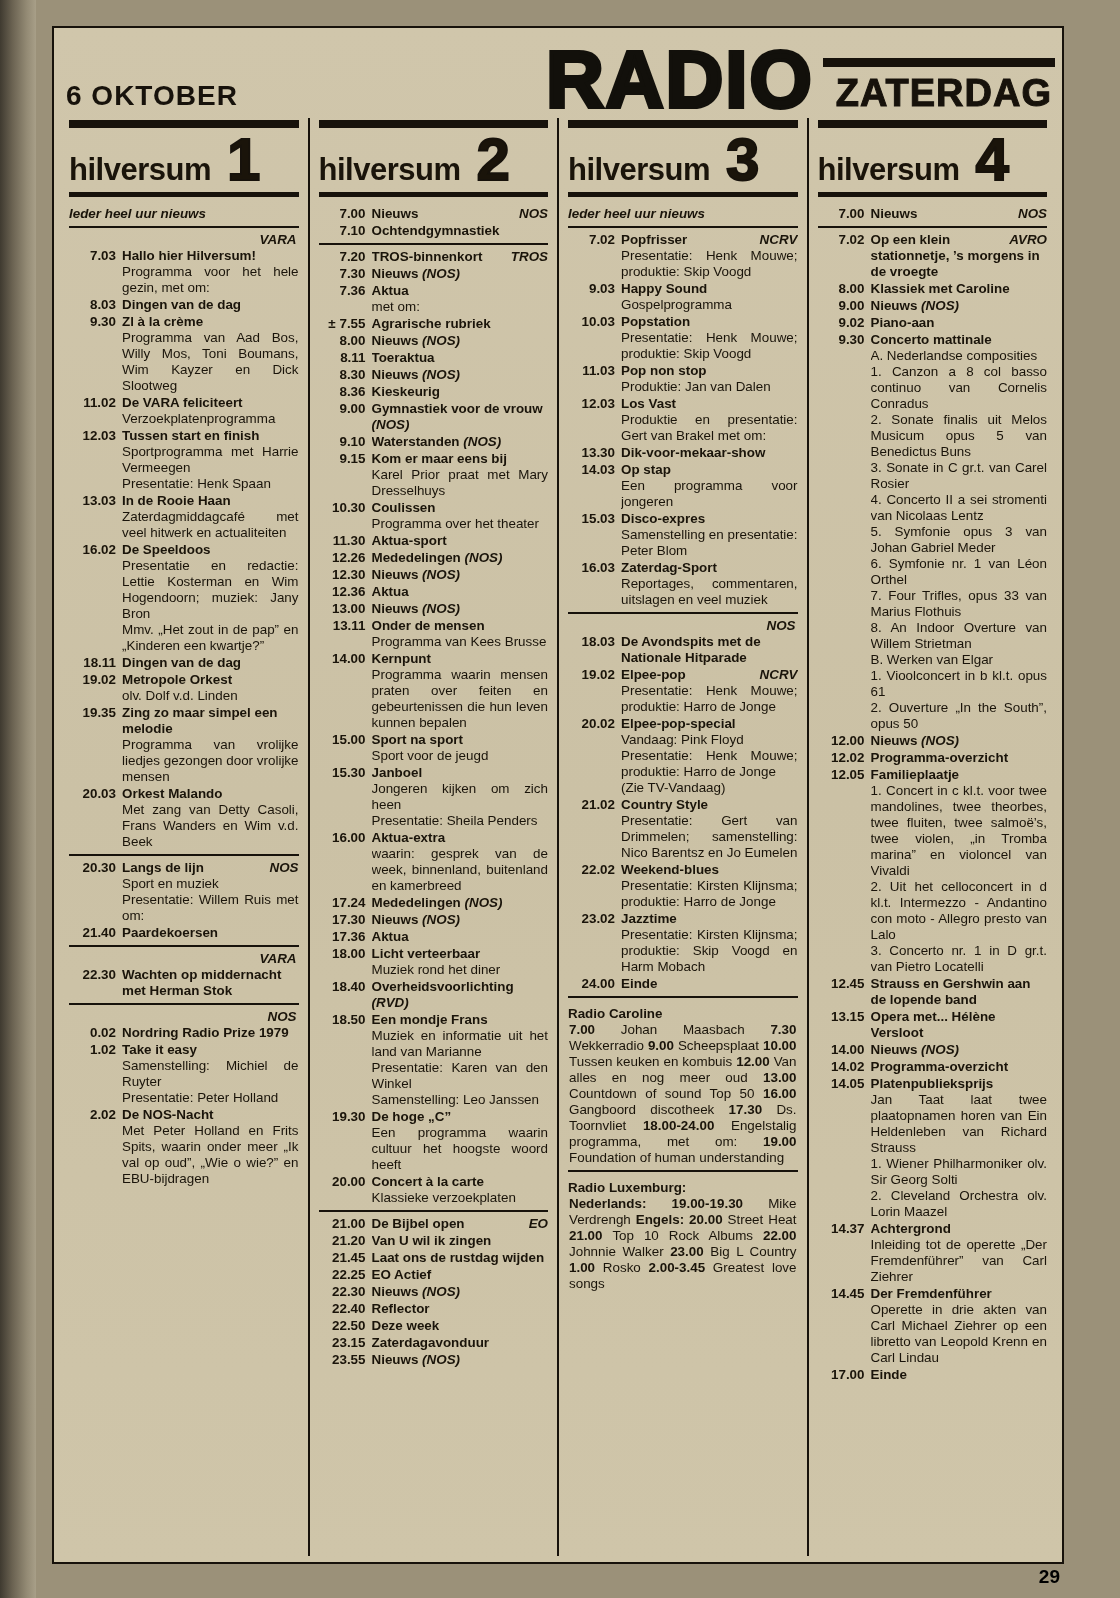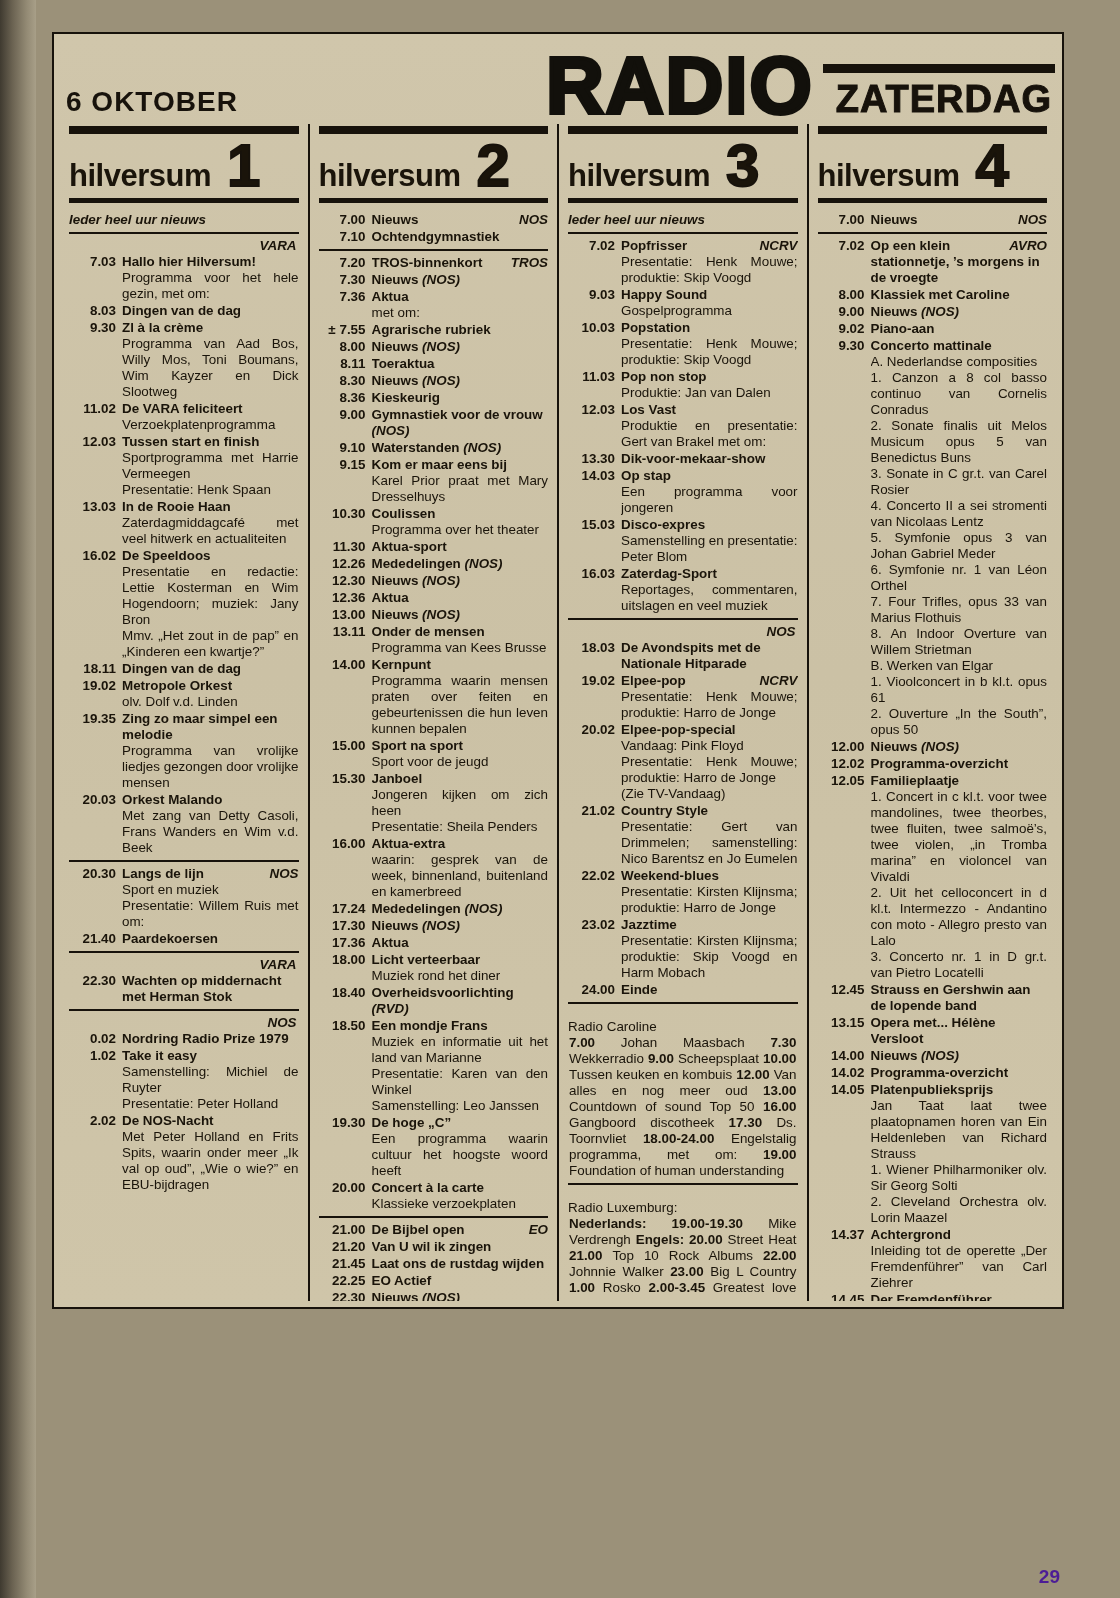--- a/index.html
+++ b/index.html
@@ -8,21 +8,21 @@
     width:1120px; height:1598px; position:relative; overflow:hidden;
     background:#9b9179;
     font-family:"Liberation Sans", sans-serif;
     color:#1a140a;
   }
   .spine {
     position:absolute; left:0; top:0; width:36px; height:100%;
     background:linear-gradient(90deg,#3f3a30 0%,#6b6352 35%,#948b75 75%,#a89f88 100%);
   }
   .page {
-    position:absolute; left:52px; top:32px; width:1012px; height:1277px;
+    position:absolute; left:52px; top:26px; width:1012px; height:1538px;
     background:linear-gradient(180deg,#d0c6ab 0%,#cbc1a5 50%,#cfc5a9 100%);
     border:2px solid #17120b;
   }
   
   .pheader { position:relative; height:90px; }
   .date {
     position:absolute; left:12px; top:52px;
     font-size:28px; font-weight:bold; letter-spacing:1px; color:#17120b;
   }
   .radio-logo {
@@ -65,29 +65,29 @@
     text-align:right; font-weight:bold; white-space:nowrap;
   }
   .pbody { overflow:hidden; }
   .ptitle { font-weight:bold; }
   .paren { font-style:italic; font-weight:bold; }
   .btag { float:right; font-style:italic; font-weight:bold; margin-left:5px; }
   .detail {
     font-weight:normal; text-align:justify;
     hyphens:auto; -webkit-hyphens:auto;
   }
-  .sect { font-weight:normal; margin-top:15px; }
+  .sect { font-weight:bold; margin-top:8px; }
   .flow {
     text-align:justify; margin:0 1px 3px;
     hyphens:auto; -webkit-hyphens:auto;
   }
   .flow b { font-weight:bold; }
   .pagenum {
     position:absolute; right:60px; top:1566px;
-    font-size:19px; font-weight:bold; color:#4c1d95;
+    font-size:19px; font-weight:bold; color:#000000;
   }
 </style>
 </head>
 <body>
 
 <div class="spine"></div>
 
 <div class="page">
   <div class="pheader">
     <div class="date">6 OKTOBER</div>

